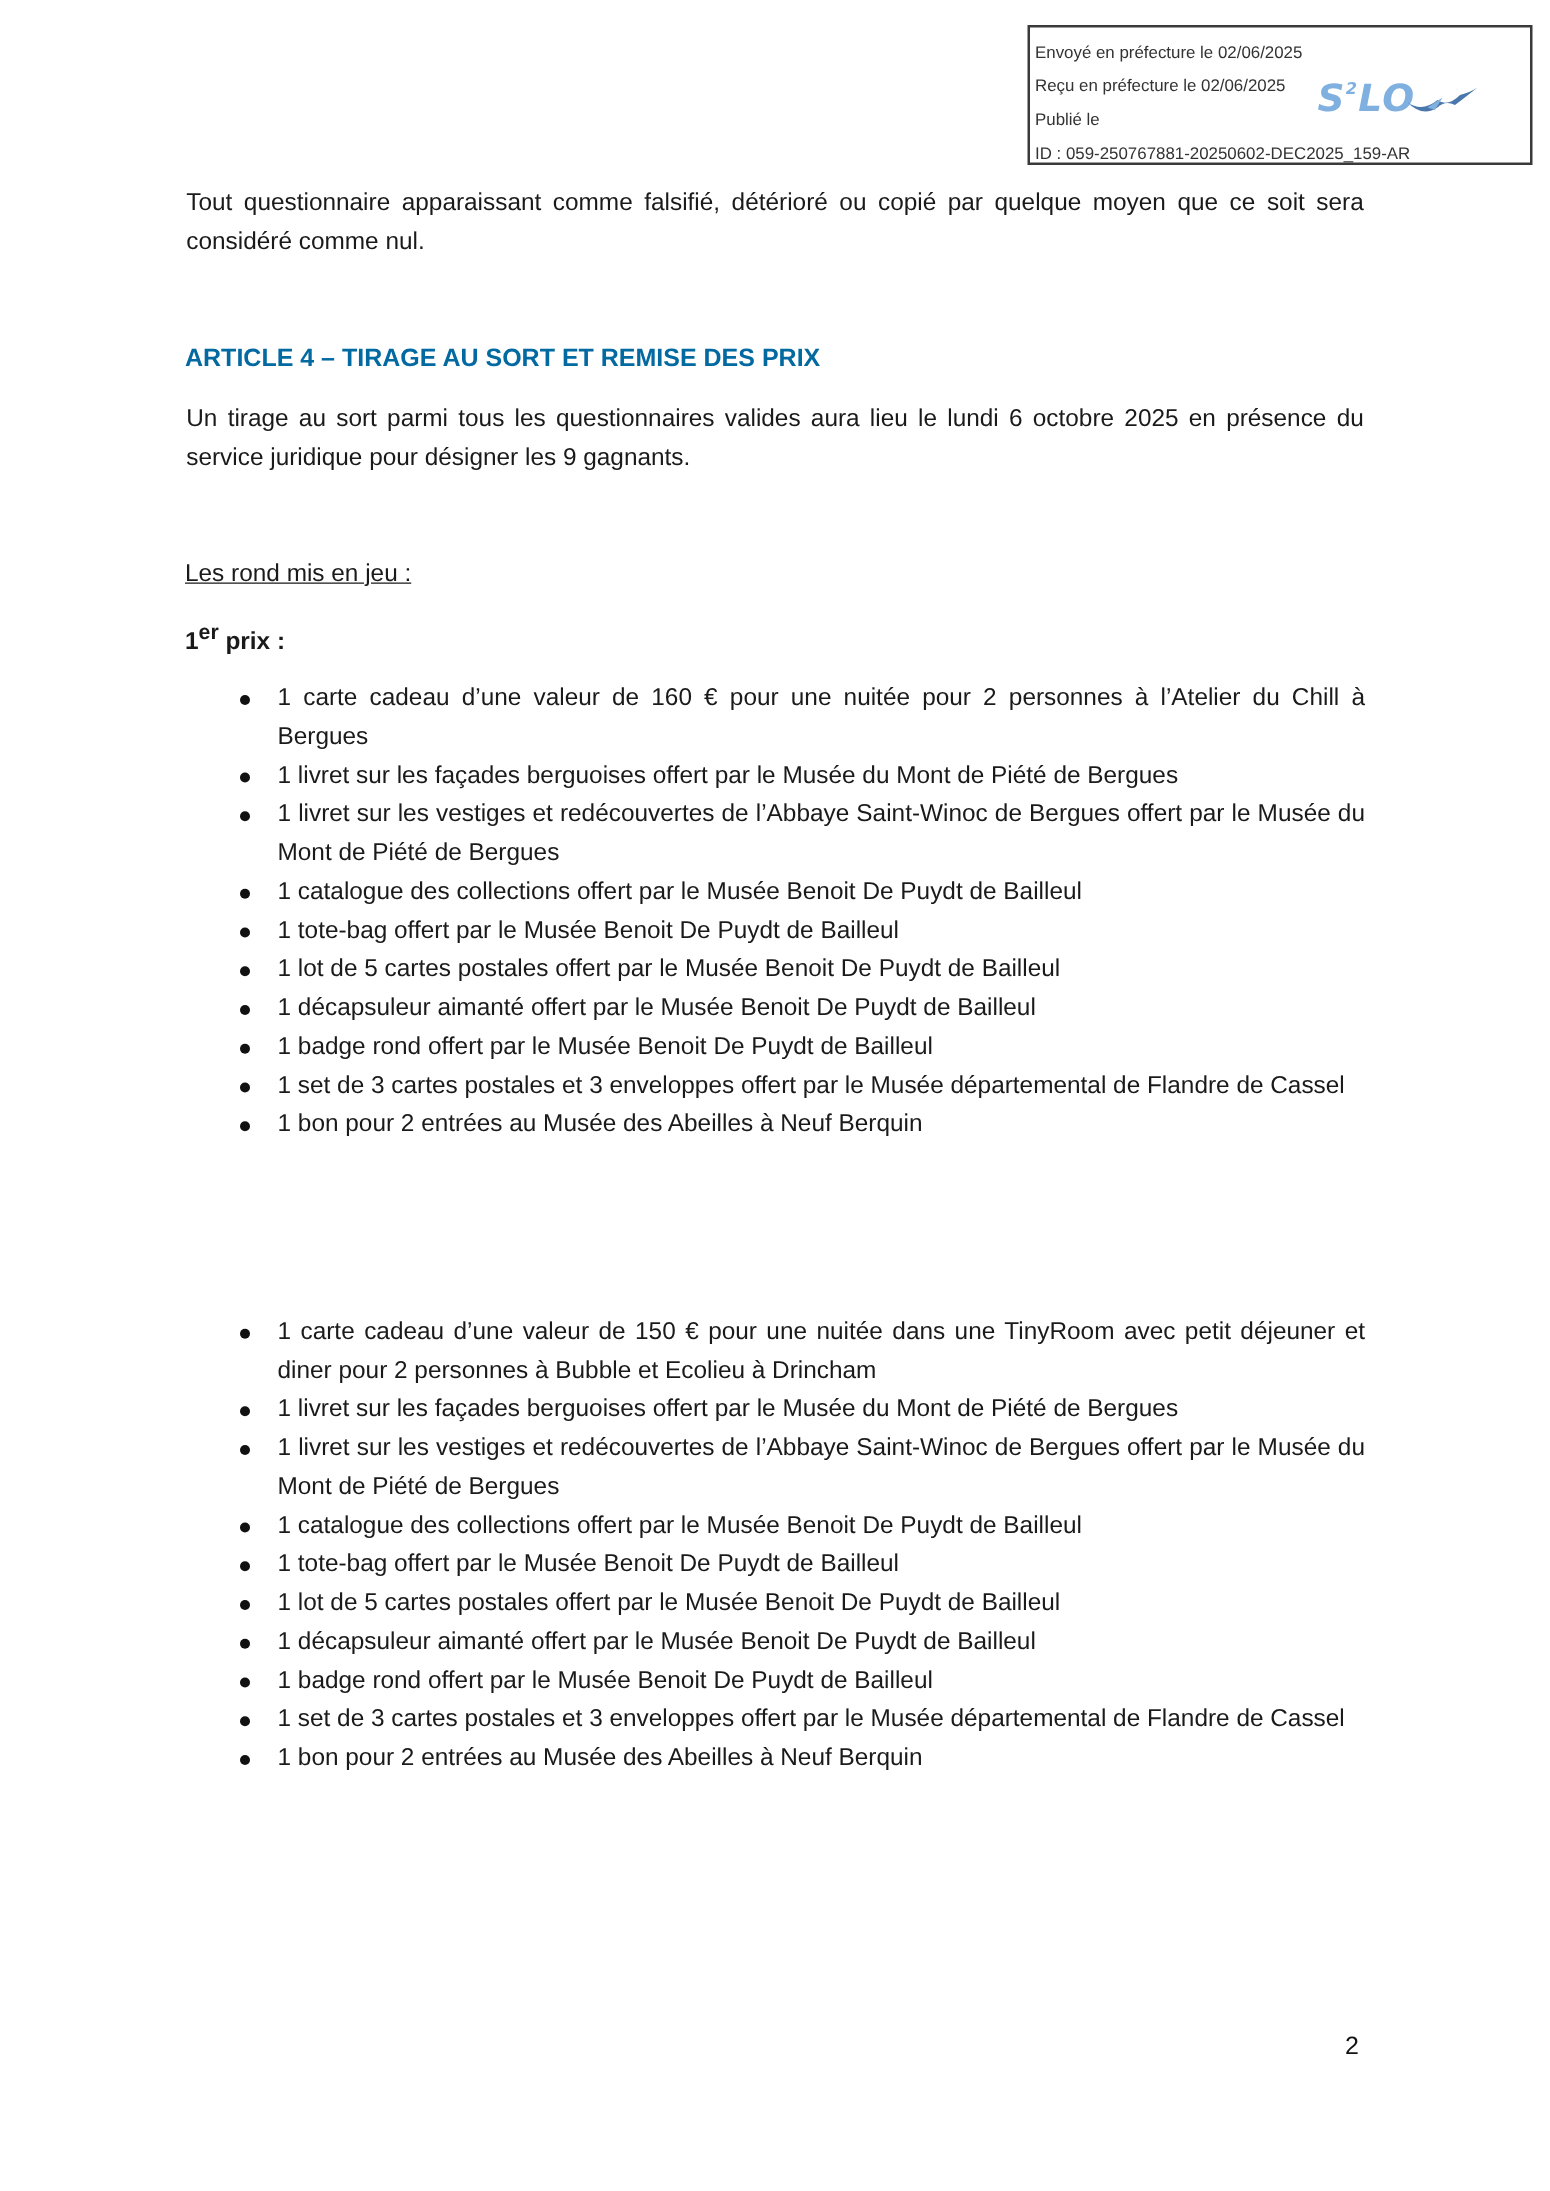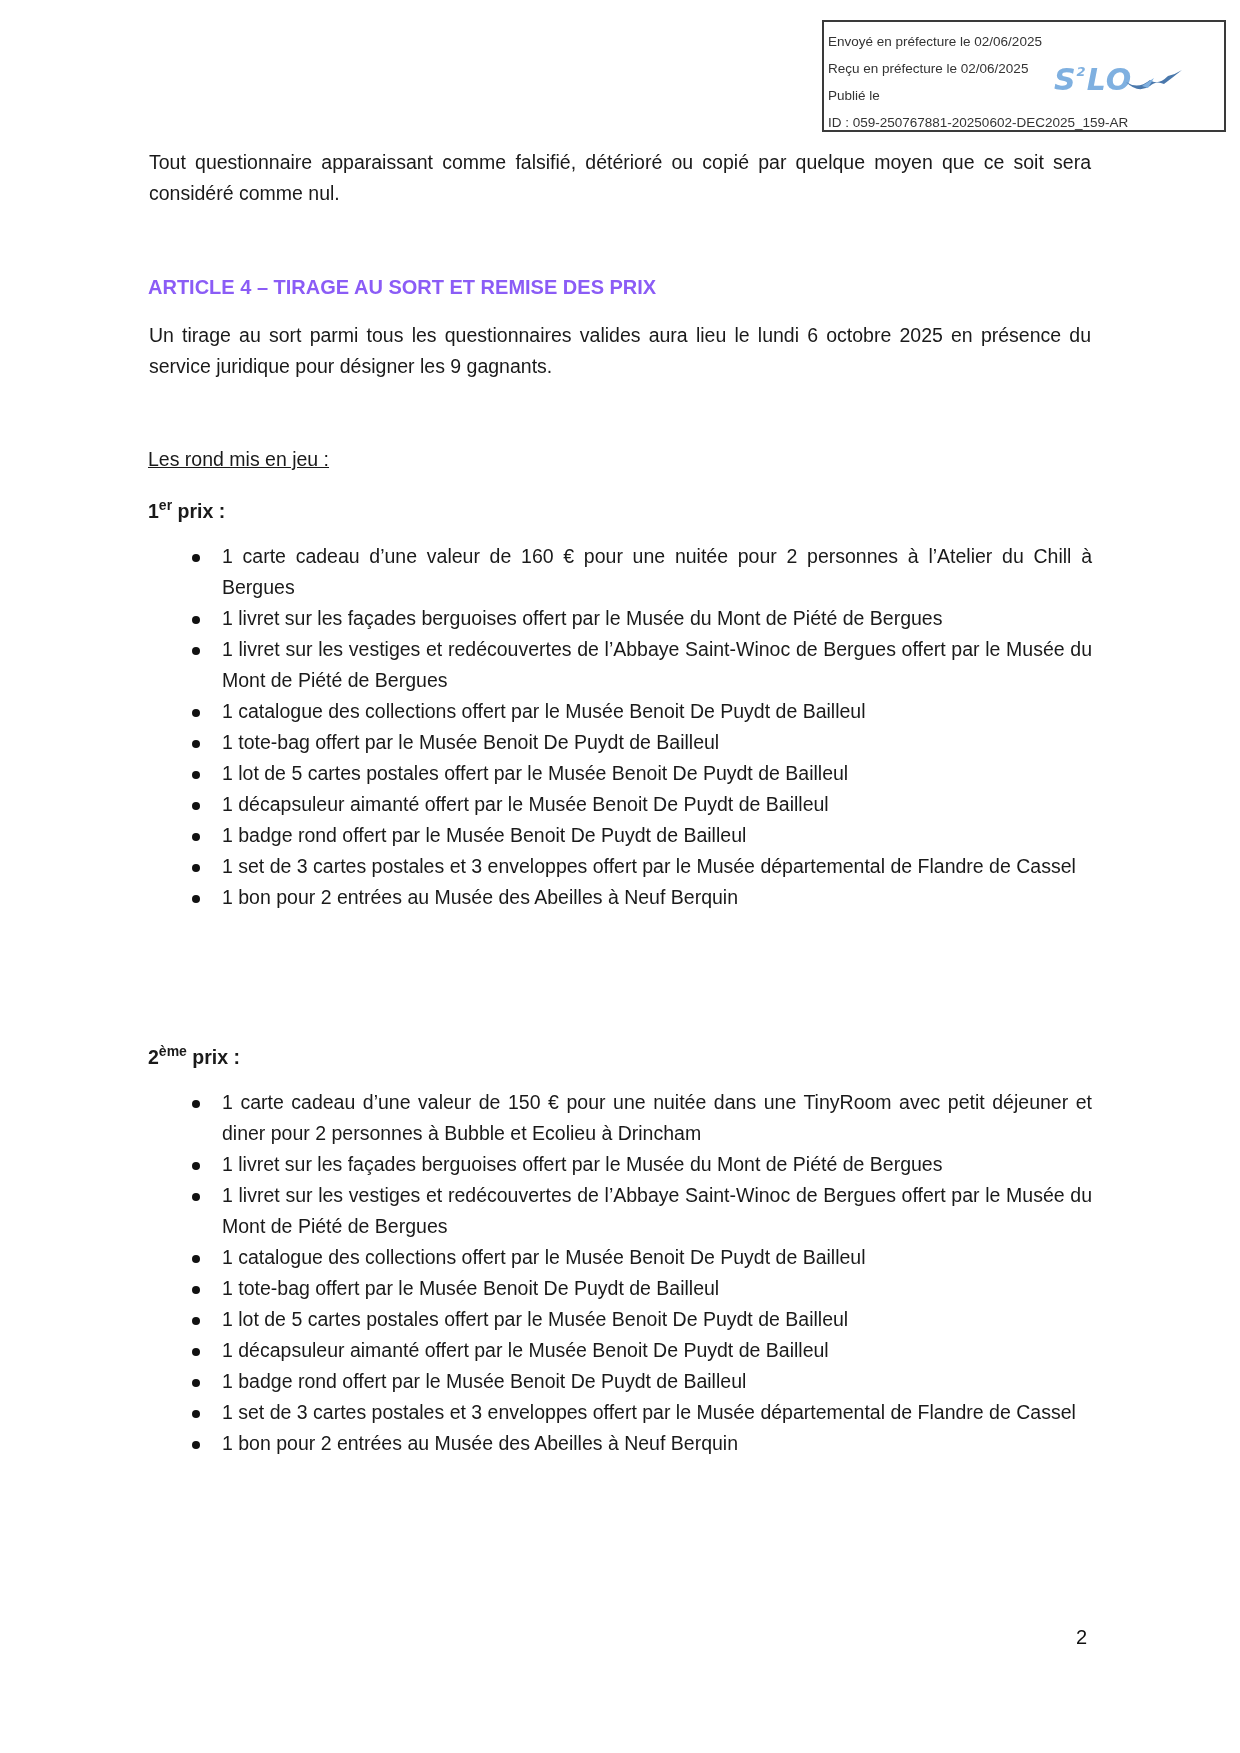--- a/index.html
+++ b/index.html
@@ -20,24 +20,24 @@
     .logo { position: absolute; left: 230px; top: 40px; width: 130px; height: 40px; }
     .logo .txt {
       position: absolute; left: 0; top: 0; font-family: "DejaVu Sans", sans-serif;
       font-style: italic; font-weight: bold; font-size: 30px; color: #7fb0e0; letter-spacing: 1px;
     }
     .logo .txt sup { font-size: 13px; vertical-align: 14px; color: #7fb0e0; }
     .logo svg { position: absolute; left: 70px; top: 6px; }
 
     .page { position: absolute; left: 148px; width: 944px; font-family: "Liberation Sans", sans-serif; font-size: 19.5px; line-height: 31px; color: #1a1a1a; }
     .para { text-align: justify; margin: 1px; }
-    .heading { color: #8b5cf6; font-weight: bold; font-size: 20px; margin: 0; }
+    .heading { color: #0369a1; font-weight: bold; font-size: 20px; margin: 0; }
     .underline { text-decoration: underline; margin: 0; }
     .prize-title { font-weight: bold; margin: 0; }
-    .prize-title sup { font-size: 14px; vertical-align: 8px; }
+    .prize-title sup { font-size: 17px; vertical-align: 8px; }
     ul.items { list-style: none; margin: 0; padding: 0 0 0 74px; }
     ul.items li { position: relative; text-align: justify; }
     ul.items li .bullet { position: absolute; left: -30px; top: 13px; width: 8px; height: 8px; border-radius: 50%; background: #111; }
     .pagenum { position: absolute; left: 1076px; top: 1626px; font-size: 20px; color: #111; font-family: "Liberation Sans", sans-serif; }
   </style>
 </head>
 <body>
 
 <div class="stamp">
   <div class="line l1">Envoyé en préfecture le 02/06/2025</div>
@@ -79,21 +79,20 @@
     <li><span class="bullet"></span><span>1 tote-bag offert par le Musée Benoit De Puydt de Bailleul</span></li>
     <li><span class="bullet"></span><span>1 lot de 5 cartes postales offert par le Musée Benoit De Puydt de Bailleul</span></li>
     <li><span class="bullet"></span><span>1 décapsuleur aimanté offert par le Musée Benoit De Puydt de Bailleul</span></li>
     <li><span class="bullet"></span><span>1 badge rond offert par le Musée Benoit De Puydt de Bailleul</span></li>
     <li><span class="bullet"></span><span>1 set de 3 cartes postales et 3 enveloppes offert par le Musée départemental de Flandre de Cassel</span></li>
     <li><span class="bullet"></span><span>1 bon pour 2 entrées au Musée des Abeilles à Neuf Berquin</span></li>
   </ul>
 </div>
 
 <div class="page" style="top:1036px;">
-  <p class="prize-title"><span>2</span><sup>ème</sup><span> prix :</span></p>
   <ul class="items" style="margin-top:14px;">
     <li><span class="bullet"></span><span>1 carte cadeau d’une valeur de 150 € pour une nuitée dans une TinyRoom avec petit déjeuner et diner pour 2 personnes à Bubble et Ecolieu à Drincham</span></li>
     <li><span class="bullet"></span><span>1 livret sur les façades berguoises offert par le Musée du Mont de Piété de Bergues</span></li>
     <li><span class="bullet"></span><span>1 livret sur les vestiges et redécouvertes de l’Abbaye Saint-Winoc de Bergues offert par le Musée du Mont de Piété de Bergues</span></li>
     <li><span class="bullet"></span><span>1 catalogue des collections offert par le Musée Benoit De Puydt de Bailleul</span></li>
     <li><span class="bullet"></span><span>1 tote-bag offert par le Musée Benoit De Puydt de Bailleul</span></li>
     <li><span class="bullet"></span><span>1 lot de 5 cartes postales offert par le Musée Benoit De Puydt de Bailleul</span></li>
     <li><span class="bullet"></span><span>1 décapsuleur aimanté offert par le Musée Benoit De Puydt de Bailleul</span></li>
     <li><span class="bullet"></span><span>1 badge rond offert par le Musée Benoit De Puydt de Bailleul</span></li>
     <li><span class="bullet"></span><span>1 set de 3 cartes postales et 3 enveloppes offert par le Musée départemental de Flandre de Cassel</span></li>

